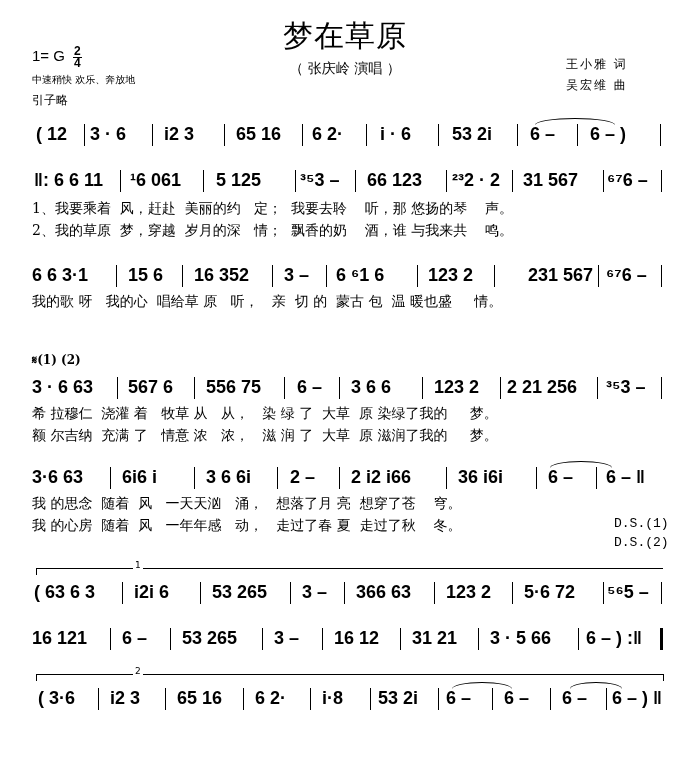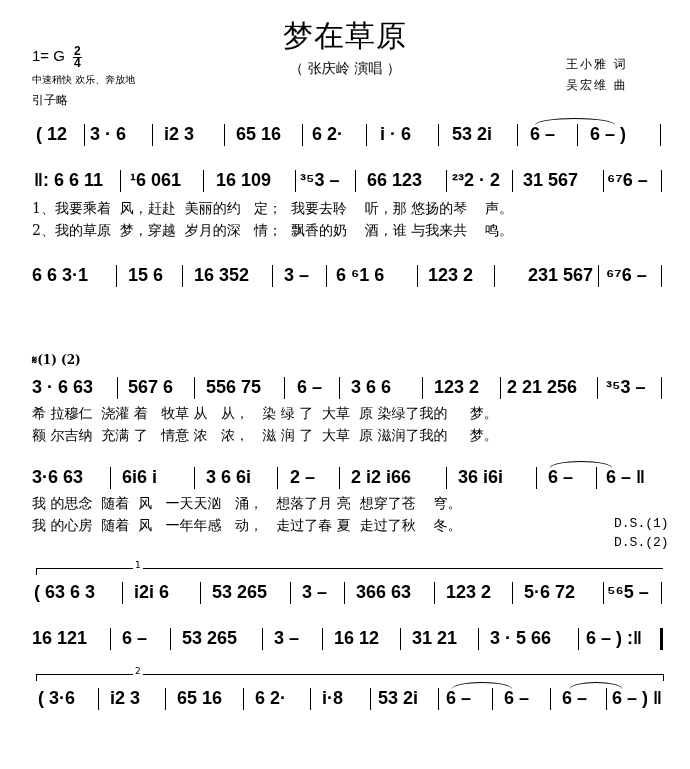--- a/index.html
+++ b/index.html
@@ -67,21 +67,21 @@
     <div class="bar" style="left:660px"></div>
   </div>
 </div>
 
 <div class="row" style="top:164px">
   <div class="notes">
     <span class="tok" style="left:34px">‖: 6 6 11</span>
     <div class="bar" style="left:120px"></div>
     <span class="tok" style="left:130px">¹6 061</span>
     <div class="bar" style="left:203px"></div>
-    <span class="tok" style="left:216px">16 109</span>
+    <span class="tok" style="left:216px">5 125</span>
     <div class="bar" style="left:295px"></div>
     <span class="tok" style="left:300px">³⁵3 –</span>
     <div class="bar" style="left:355px"></div>
     <span class="tok" style="left:367px">66 123</span>
     <div class="bar" style="left:446px"></div>
     <span class="tok" style="left:452px">²³2 · 2</span>
     <div class="bar" style="left:512px"></div>
     <span class="tok" style="left:523px">31 567</span>
     <div class="bar" style="left:603px"></div>
     <span class="tok" style="left:607px">⁶⁷6 –</span>
@@ -103,20 +103,21 @@
     <div class="bar" style="left:326px"></div>
     <span class="tok" style="left:336px">6 ⁶1 6</span>
     <div class="bar" style="left:417px"></div>
     <span class="tok" style="left:428px">123 2</span>
     <div class="bar" style="left:494px"></div>
     <span class="tok" style="left:528px">231 567</span>
     <div class="bar" style="left:598px"></div>
     <span class="tok" style="left:606px">⁶⁷6 –</span>
     <div class="bar" style="left:661px"></div>
   </div>
+  <div class="lyric" style="left:32px; top:34px">我的歌 呀   我的心  唱给草 原   听，   亲  切 的  蒙古 包  温 暖也盛     情。</div>
 </div>
 
 <div class="mark" style="left:32px; top:353px">𝄋(1) (2)</div>
 <div class="row" style="top:371px">
   <div class="notes">
     <span class="tok" style="left:32px">3 · 6 63</span>
     <div class="bar" style="left:117px"></div>
     <span class="tok" style="left:128px">567 6</span>
     <div class="bar" style="left:194px"></div>
     <span class="tok" style="left:206px">556 75</span>

